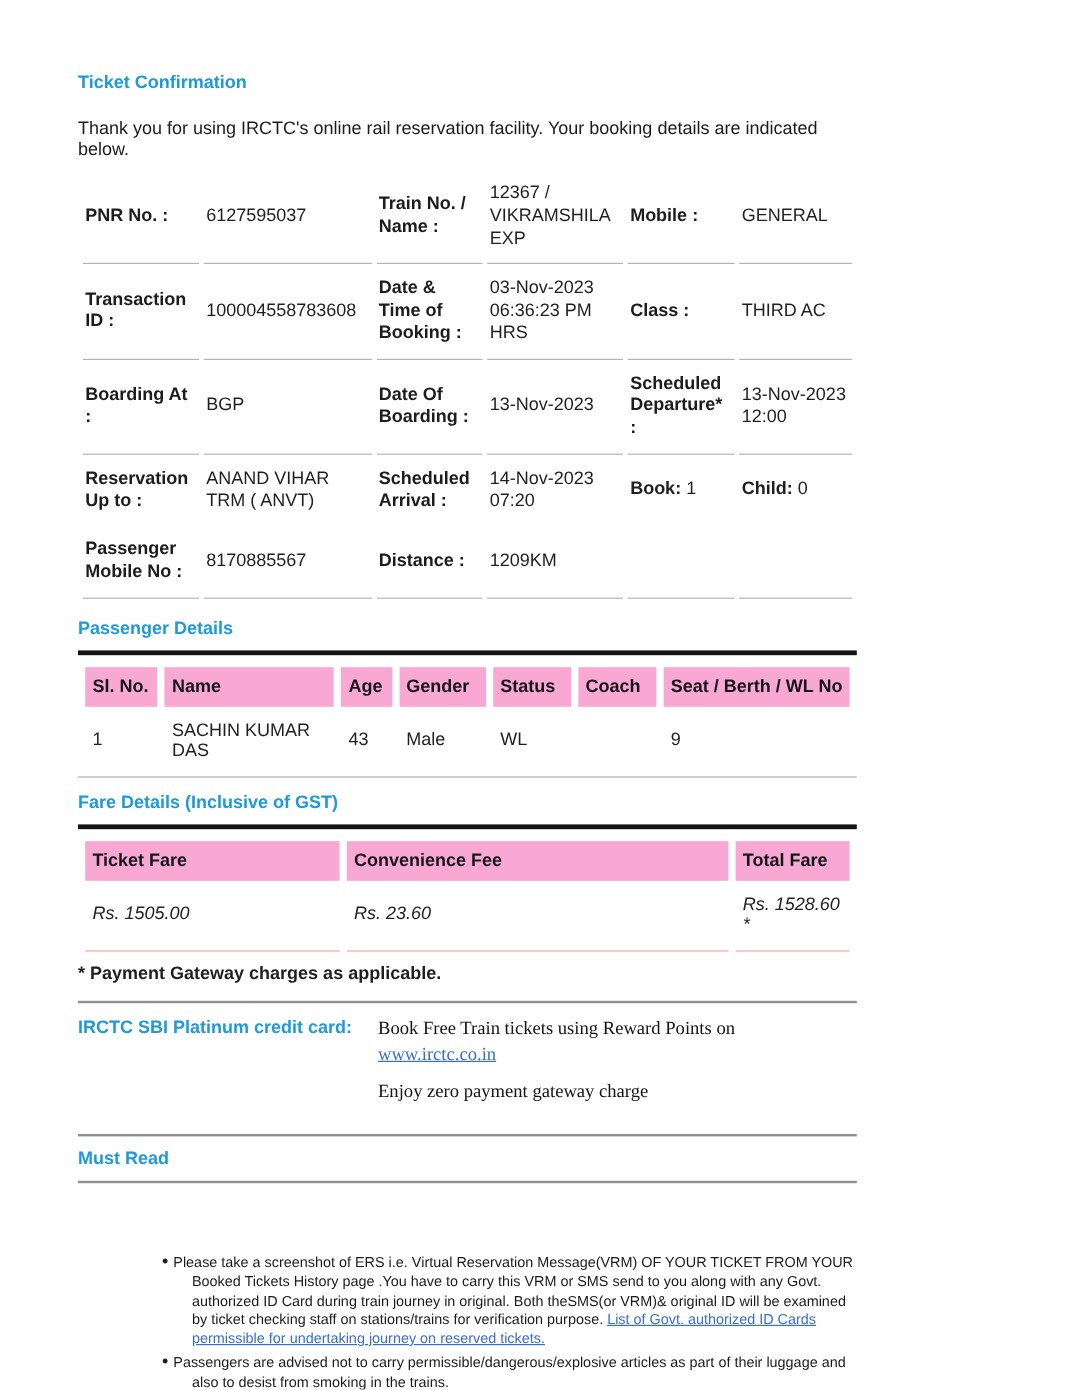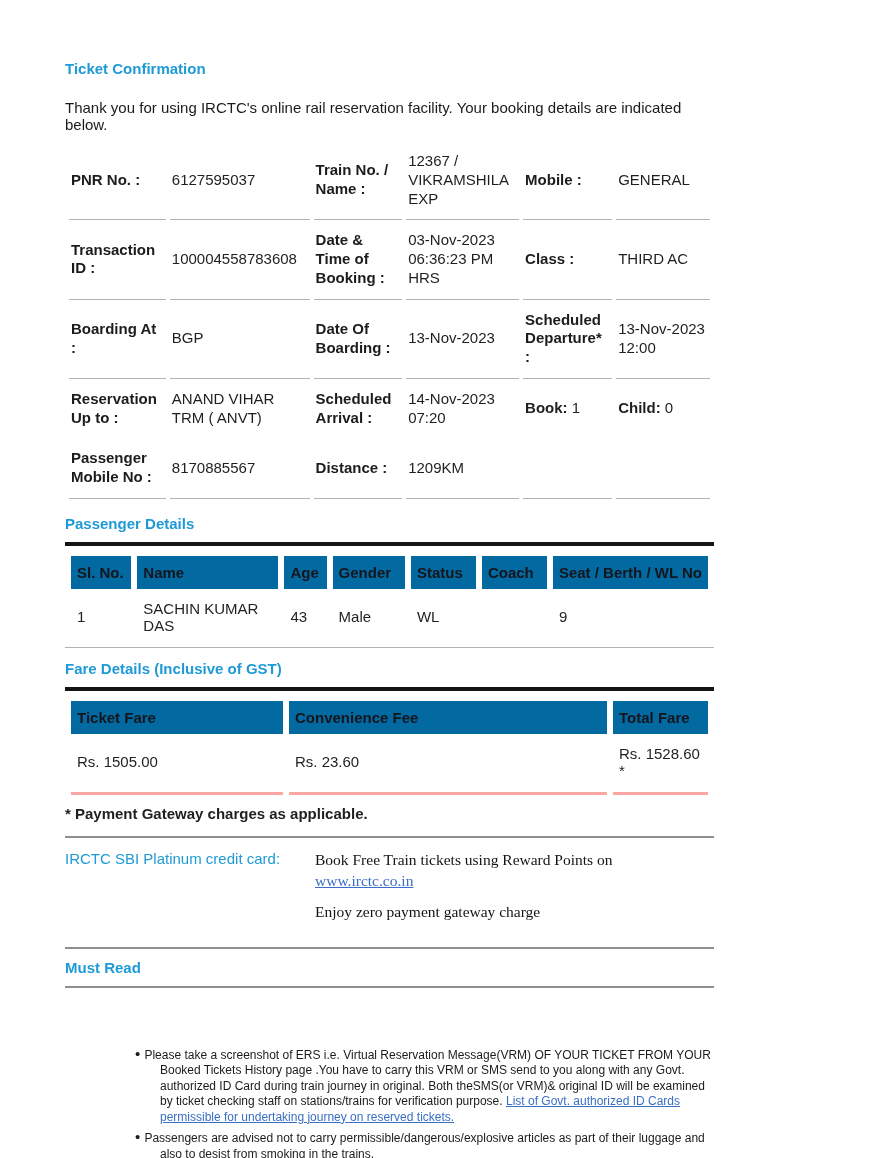--- a/index.html
+++ b/index.html
@@ -29,31 +29,31 @@
   .rule-black { height: 4px; background: #141414; margin: 10px 0 0 0; }
   .rule-thin  { border-top: 1px solid #b3b3b3; margin: 0; }
   .rule-gray  { border-top: 2px solid #8f8f8f; margin: 0; }
 
   
   table.grid {
     width: 100%; border-collapse: separate; border-spacing: 6px 0;
     margin-top: 10px; font-size: 15px;
   }
   table.grid th {
-    background: #0369a1; text-align: left; font-size: 15px;
+    background: #f9a8d4; text-align: left; font-size: 15px;
     padding: 8px 6px; color: #15151d; white-space: nowrap;
   }
   table.grid td { padding: 11px 6px 13px 6px; }
-  table.grid tr.underl td { border-bottom: 3px solid #fca5a5; }
+  table.grid tr.underl td { border-bottom: 1px solid #fca5a5; font-style: italic; }
 
   .fare-note { font-weight: bold; margin: 10px 0 0 0; font-size: 15px; }
 
   
   .sbi { display: flex; margin: 12px 0 14px 0; }
-  .sbi-left { width: 250px; color: #1e9ad6; font-weight: normal; font-size: 15px; }
+  .sbi-left { width: 250px; color: #1e9ad6; font-weight: bold; font-size: 15px; }
   .sbi-right {
     font-family: "Liberation Serif", serif; font-size: 15.5px;
     width: 330px; color: #141414; line-height: 1.35;
   }
   .sbi-right p { margin: 0 0 10px 0; }
   a.doc-link { color: #3a6fc4; text-decoration: underline; }
 
   .mustread-head { margin: 10px 0; }
 
   

